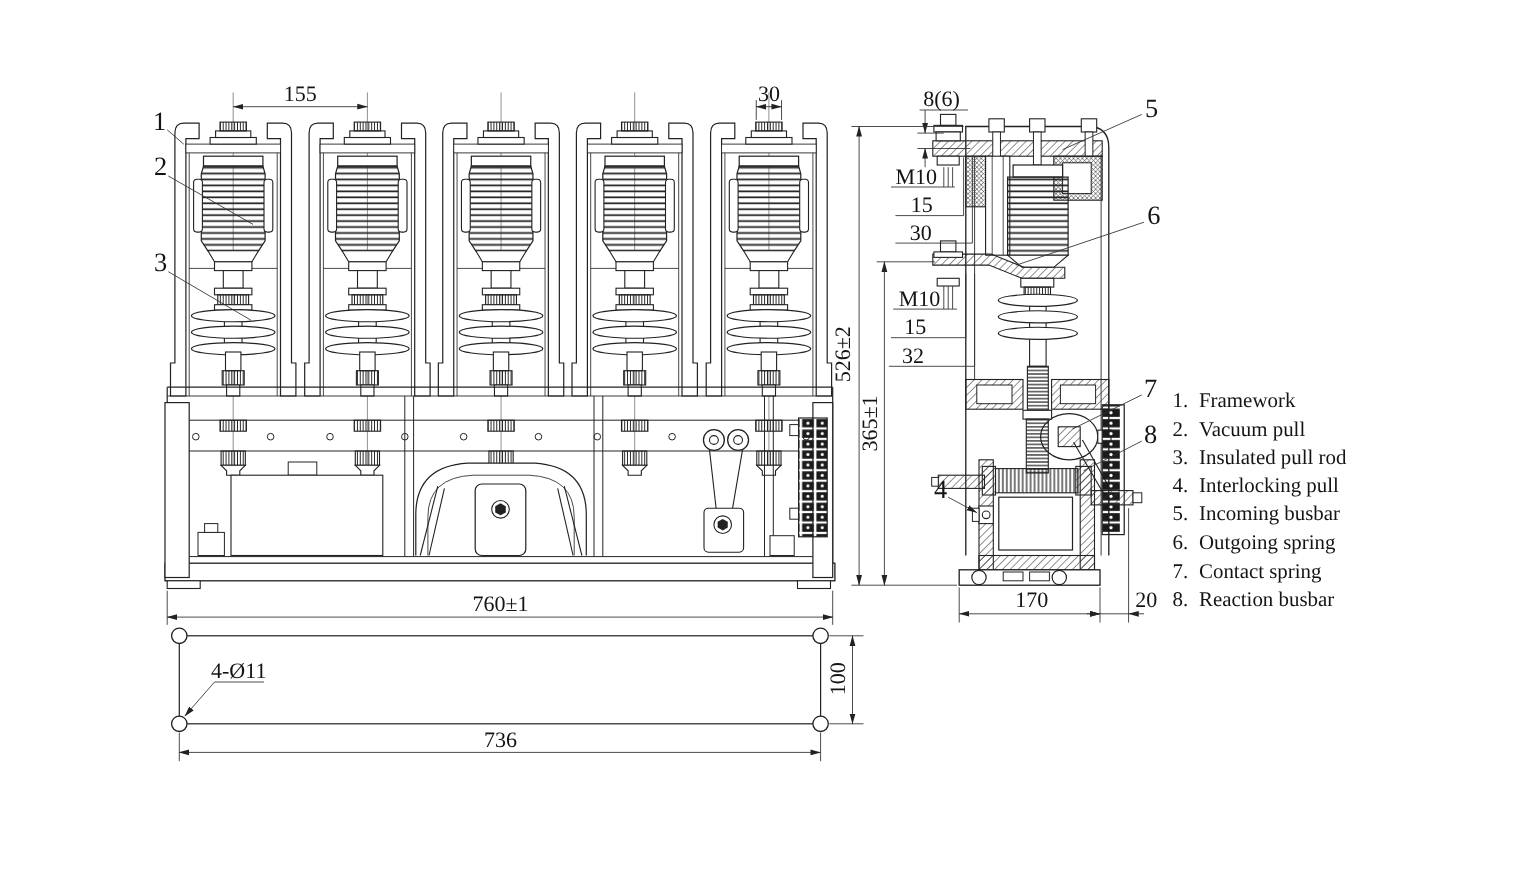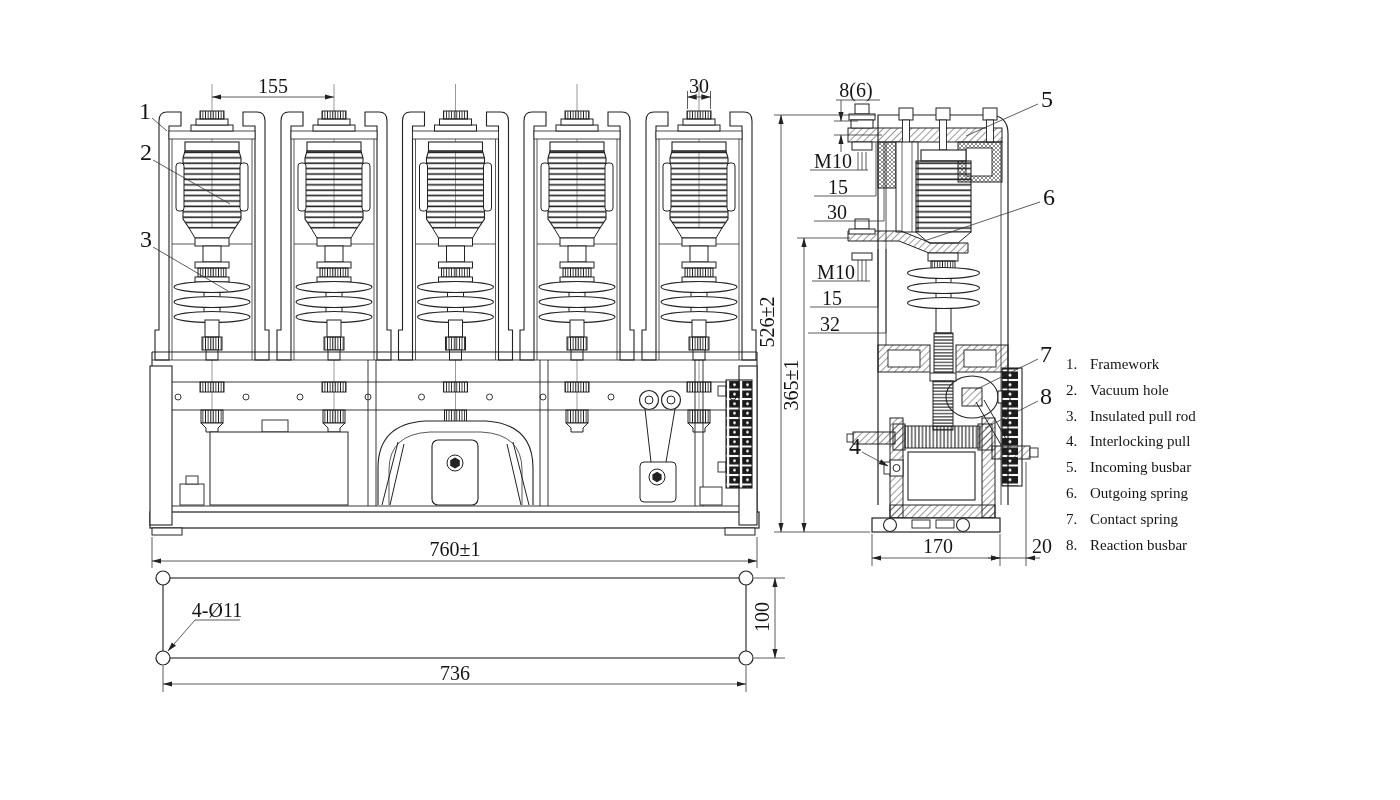--- a/index.html
+++ b/index.html
@@ -1,21 +1,21 @@
 <!DOCTYPE html>
 <html><head>
 <meta charset="utf-8">
 <style>
   html,body{margin:0;padding:0;background:#fff;}
   .canvas{position:relative;width:1400px;height:800px;background:#fff;overflow:hidden;
           font-family:"Liberation Serif",serif;}
   svg text{font-family:"Liberation Serif",serif;fill:#141414;}
   .td{font-size:20px;text-anchor:middle;dominant-baseline:central;}
   .tc{font-size:24px;text-anchor:middle;dominant-baseline:central;}
-  .parts{position:absolute;left:1066px;top:352px;font-size:15px;color:#141414;line-height:25.8px;white-space:nowrap;}
+  .parts{position:absolute;left:1066px;top:352px;font-size:19px;color:#141414;line-height:25.8px;white-space:nowrap;}
   .prow{display:block;}
   .pnum{display:inline-block;min-width:24px;}
 </style>
 </head>
 <body>
 
 <div class="canvas">
 
 <svg width="1400" height="800" viewBox="0 0 1400 800">
 <defs>
@@ -371,21 +371,21 @@
   <text class="tc" x="855" y="446">4</text>
 </g>
 </svg>
 
 
 <div class="parts">
   <div class="prow">
     <span class="pnum">1.</span><span>Framework</span>
   </div>
   <div class="prow">
-    <span class="pnum">2.</span><span>Vacuum hole</span>
+    <span class="pnum">2.</span><span>Vacuum pull</span>
   </div>
   <div class="prow">
     <span class="pnum">3.</span><span>Insulated pull rod</span>
   </div>
   <div class="prow">
     <span class="pnum">4.</span><span>Interlocking pull</span>
   </div>
   <div class="prow">
     <span class="pnum">5.</span><span>Incoming busbar</span>
   </div>

